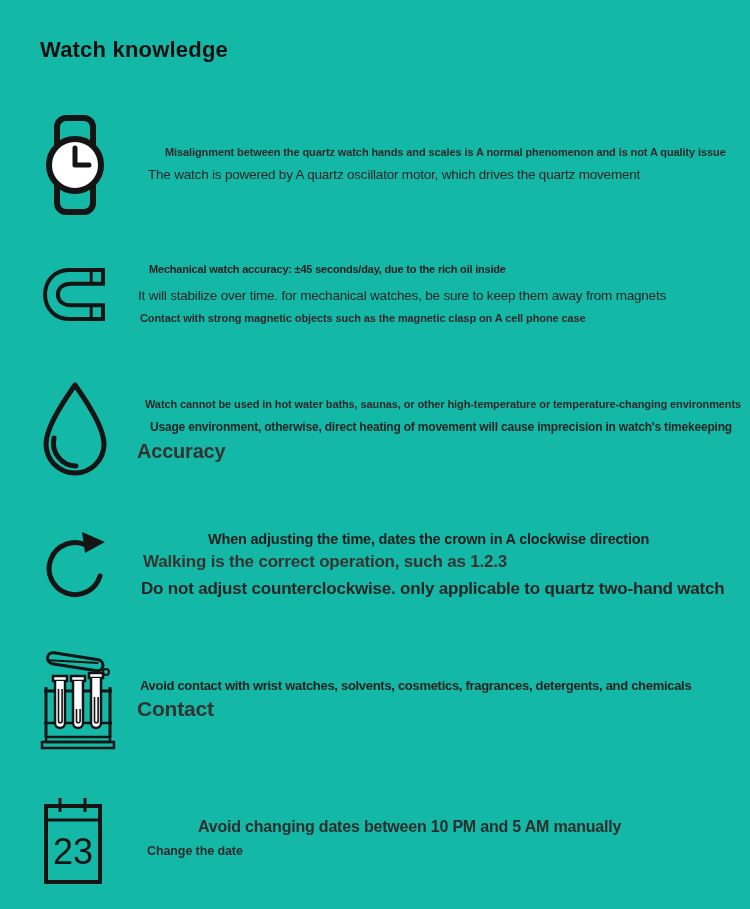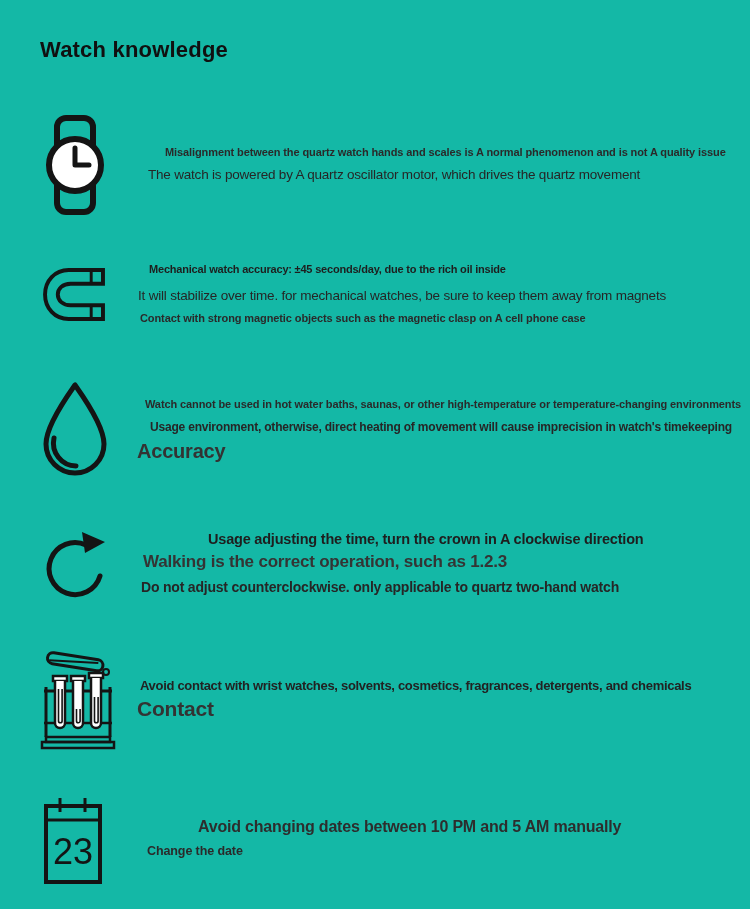--- a/index.html
+++ b/index.html
@@ -18,21 +18,21 @@
   .s2l1{top:263px;left:149px;font-size:11px;font-weight:700;color:#1e1e1e;letter-spacing:-0.2px;}
   .s2l2{top:288px;left:138px;font-size:13.5px;font-weight:500;color:#262626;letter-spacing:-0.2px;}
   .s2l3{top:312px;left:140px;font-size:11px;font-weight:700;color:#2a2a2a;letter-spacing:-0.1px;}
   
   .s3l1{top:398px;left:145px;font-size:11px;font-weight:700;color:#2a2a2a;letter-spacing:-0.1px;}
   .s3l2{top:420px;left:150px;font-size:12px;font-weight:700;color:#262626;letter-spacing:-0.2px;text-align:right;}
   .s3l3{top:440px;left:137px;font-size:20px;font-weight:700;color:#333333;letter-spacing:-0.2px;}
   
   .s4l1{top:531px;left:208px;font-size:14.5px;font-weight:700;color:#1e1e1e;letter-spacing:-0.2px;}
   .s4l2{top:552px;left:143px;font-size:17px;font-weight:600;color:#343434;letter-spacing:-0.2px;}
-  .s4l3{top:579px;left:141px;font-size:14px;font-weight:700;color:#262626;letter-spacing:-0.2px;}
+  .s4l3{top:579px;left:141px;font-size:17px;font-weight:700;color:#262626;letter-spacing:-0.2px;}
   
   .s5l1{top:678px;left:140px;font-size:13px;font-weight:700;color:#222222;letter-spacing:-0.3px;}
   .s5l2{top:697px;left:137px;font-size:21px;font-weight:700;color:#333333;letter-spacing:-0.2px;}
   
   .s6l1{top:818px;left:198px;font-size:16px;font-weight:700;color:#2d2d2d;letter-spacing:-0.2px;}
   .s6l2{top:844px;left:147px;font-size:12.5px;font-weight:700;color:#2a2a2a;letter-spacing:-0.1px;}
   .stroke{fill:none;stroke:#141414;}
 </style>
 </head>
 <body>
@@ -78,21 +78,21 @@
     <div class="abs s3l3">Accuracy</div>
   </section>
 
   <section>
     <span class="icon" style="top:529px;left:42px;">
       <svg width="66" height="74" viewBox="0 0 66 74">
         <path class="stroke" d="M44 16 A26 26 0 1 0 58 47" stroke-width="5" stroke-linecap="round"></path>
         <polygon points="40,3 63,13 43,24" fill="#141414"></polygon>
       </svg>
     </span>
-    <div class="abs s4l1">Usage adjusting the time, turn the crown in A clockwise direction</div>
+    <div class="abs s4l1">When adjusting the time, dates the crown in A clockwise direction</div>
     <div class="abs s4l2">Walking is the correct operation, such as 1.2.3</div>
     <div class="abs s4l3">Do not adjust counterclockwise. only applicable to quartz two-hand watch</div>
   </section>
 
   <section>
     <span class="icon" style="top:645px;left:40px;">
       <svg width="76" height="106" viewBox="0 0 76 106">
         <g transform="rotate(9 8 16)">
           <rect class="stroke" x="7" y="7" width="56" height="11" rx="5.5" stroke-width="3"></rect>
           <line class="stroke" x1="9" y1="15" x2="58" y2="10" stroke-width="2"></line>

